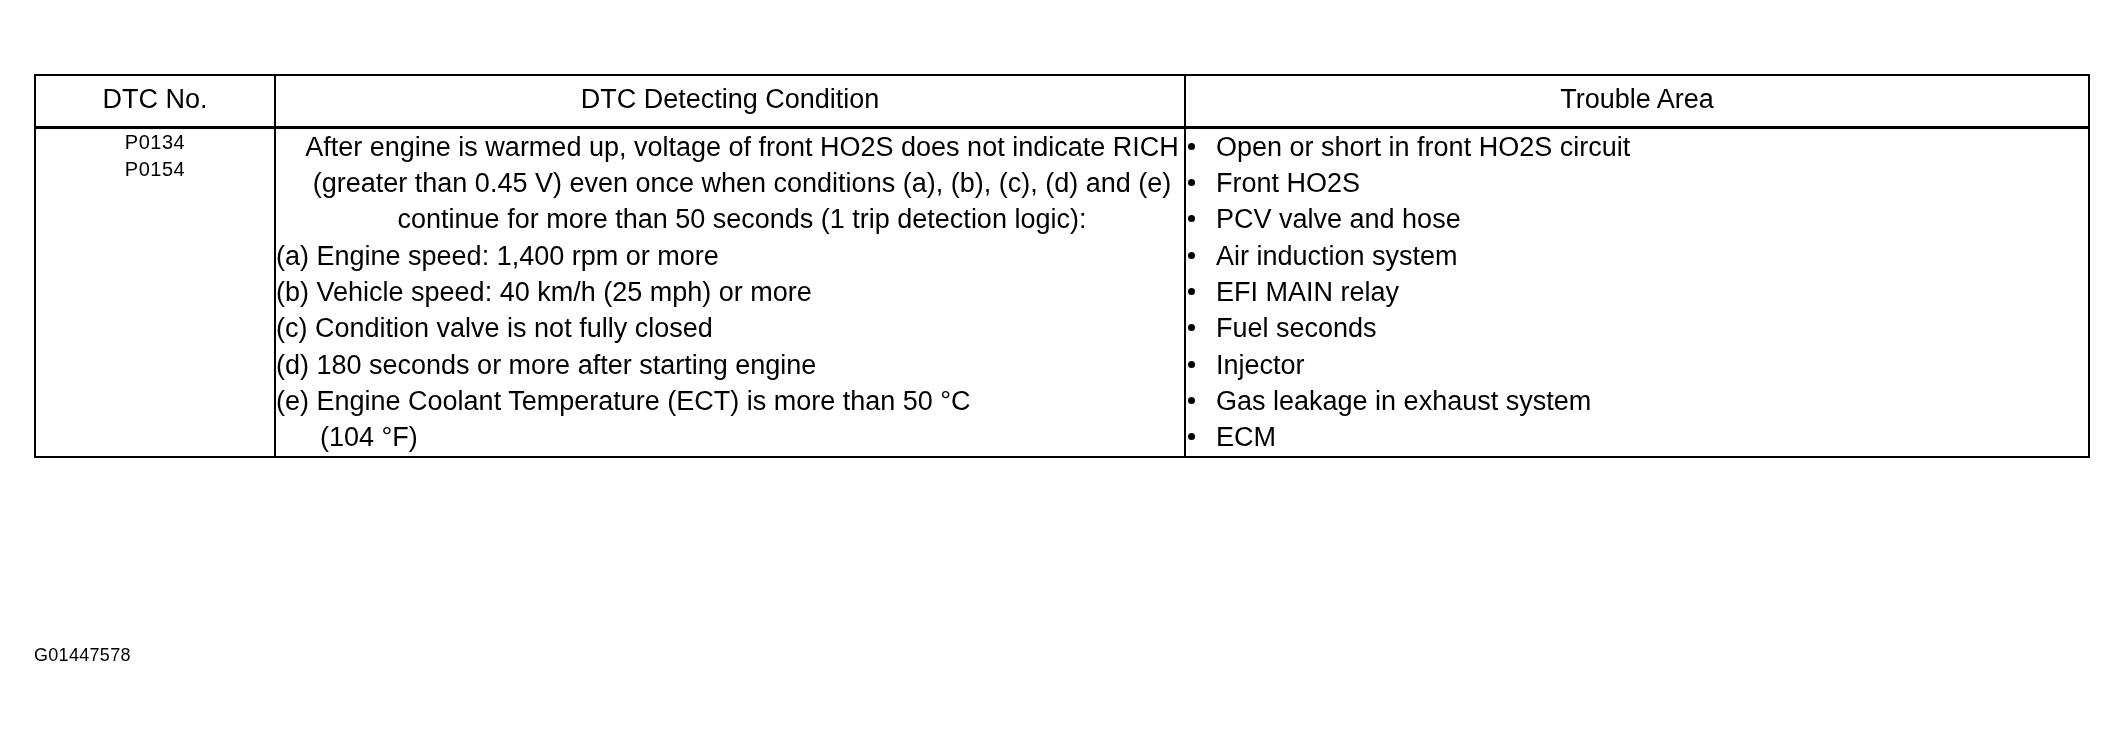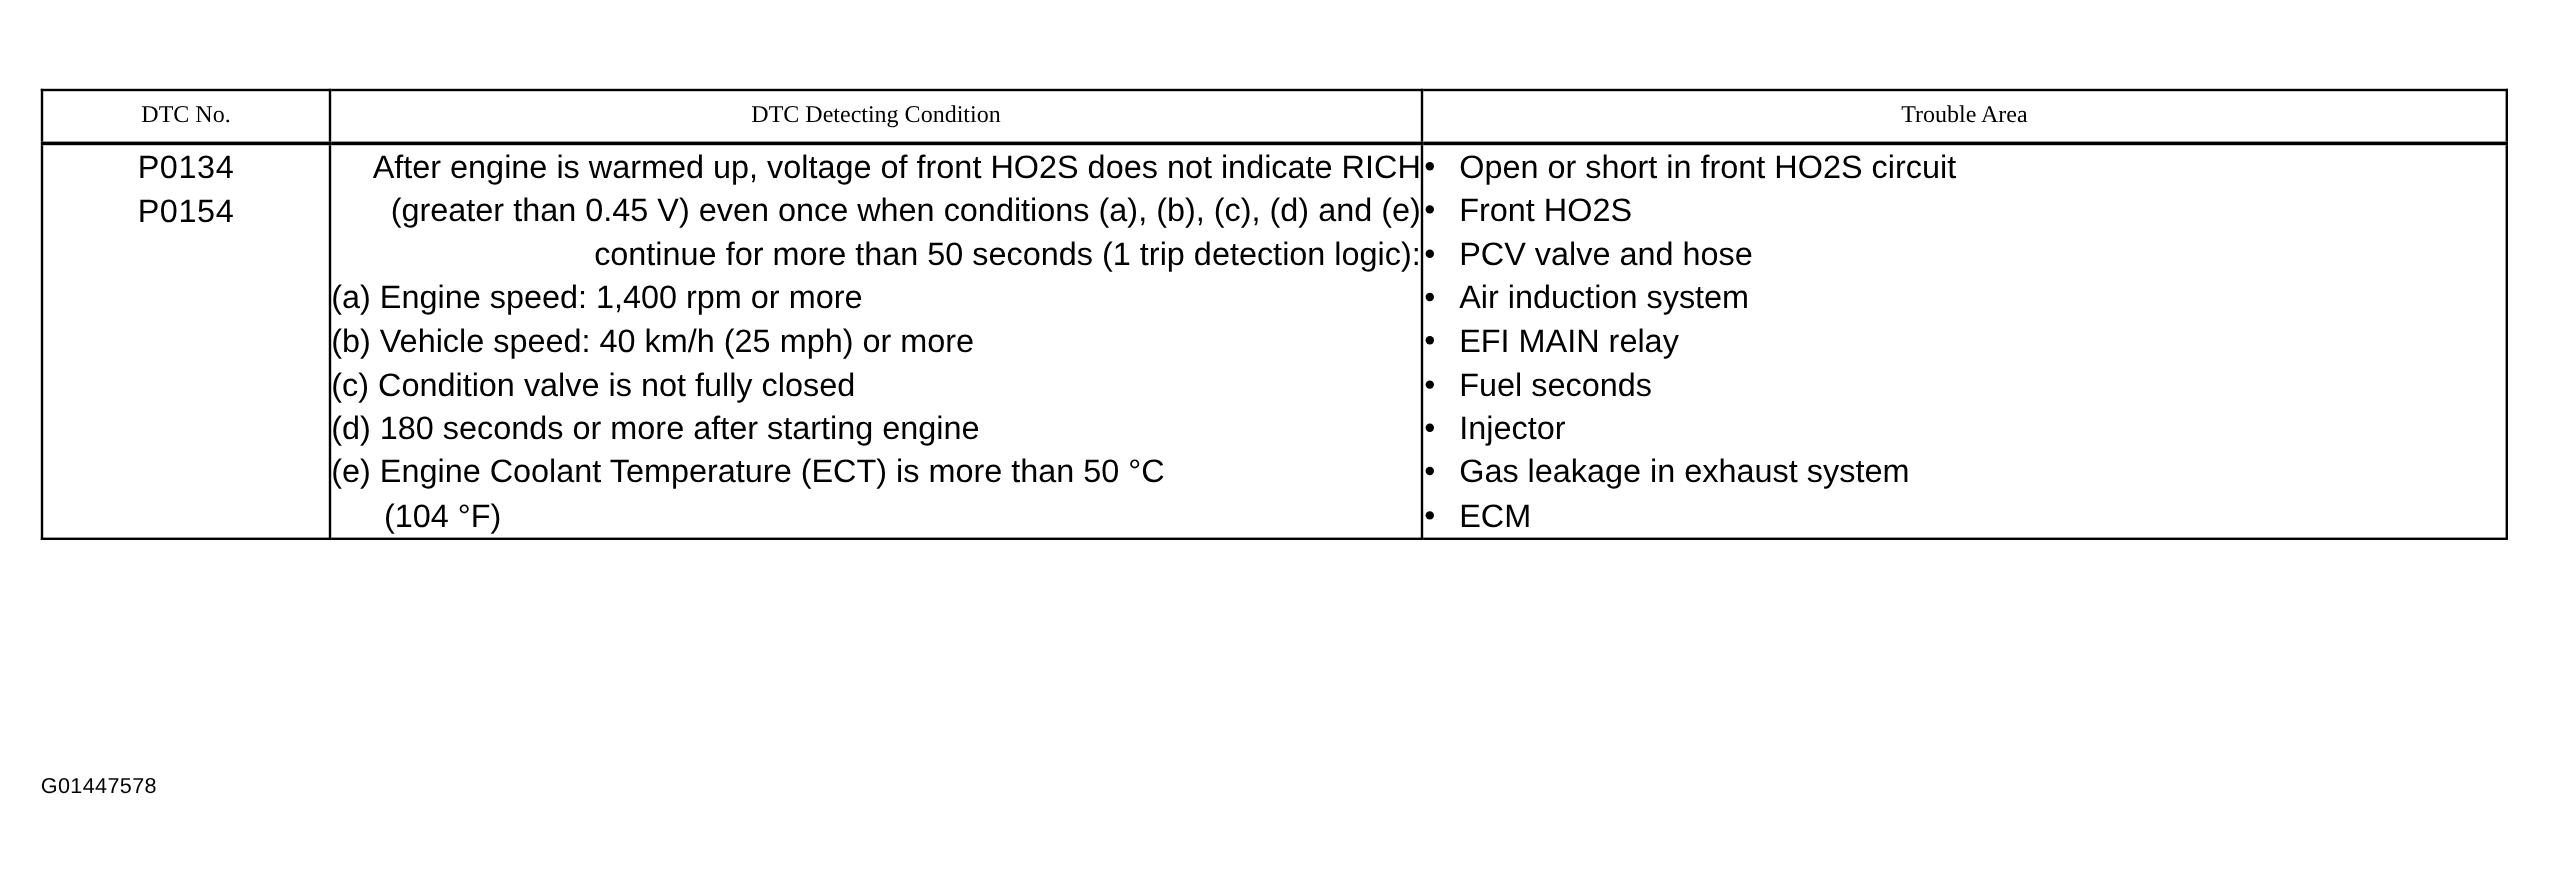--- a/index.html
+++ b/index.html
@@ -31,49 +31,48 @@
     table-layout: fixed;
   }
   .dtc-table td, .dtc-table th {
     border: 2px solid #000000;
     padding: 0;
     vertical-align: top;
   }
   .dtc-table thead th {
     text-align: center;
     font-weight: normal;
-    font-size: 20px;
+    font-size: 27px;
     line-height: 1.1;
     padding: 9px 0 11px 0;
     border-bottom-width: 3px;
-    font-family: Liberation Serif, serif;
   }
   .col-no    { width: 240px; }
   .col-cond  { width: 910px; }
   .col-area  { width: 904px; }
 
   .cell-no {
     text-align: center;
-    font-size: 27px;
+    font-size: 20px;
     line-height: 1.38;
     padding-top: 238px;
     padding-bottom: 10px;
   }
   .cell-no .code {
     display: block;
     letter-spacing: 0.5px;
   }
   .cell-cond {
     font-size: 27px;
     line-height: 1.345;
     padding: 13px 14px 16px 18px;
   }
   .cell-cond .para {
     margin: 0 0 0 0;
-    text-align: right;
+    text-align: center;
     padding-left: 24px;
   }
   .cell-cond .item {
     margin: 0;
     white-space: nowrap;
   }
   .cell-cond .cont {
     margin: 0 0 0 44px;
     white-space: nowrap;
   }

